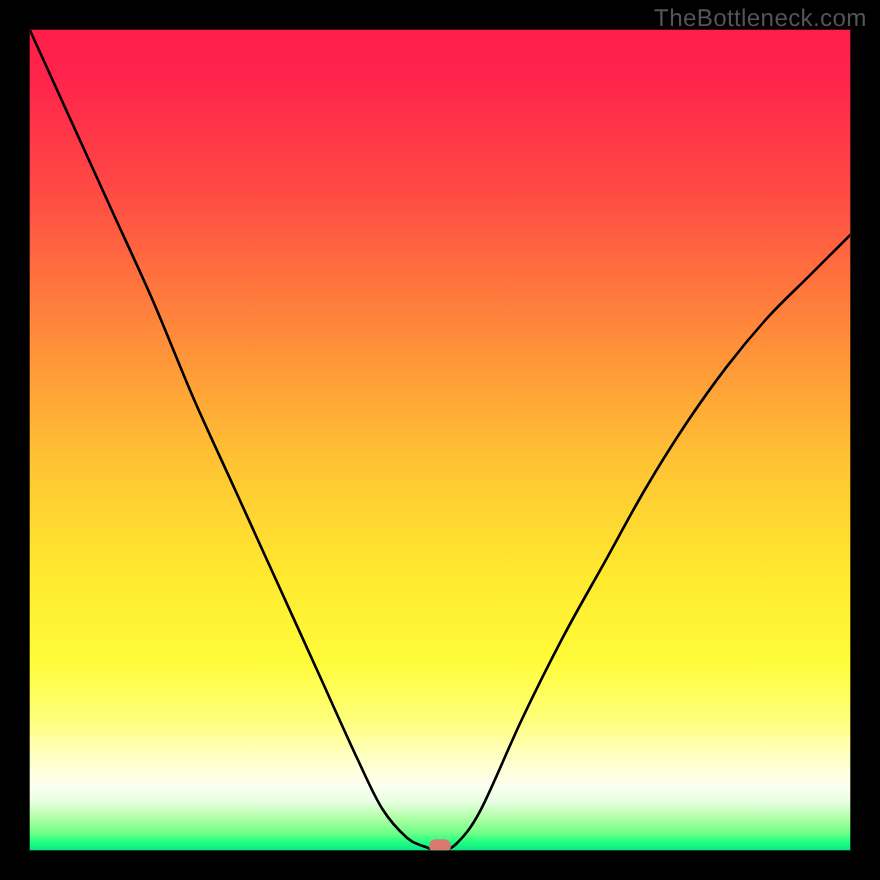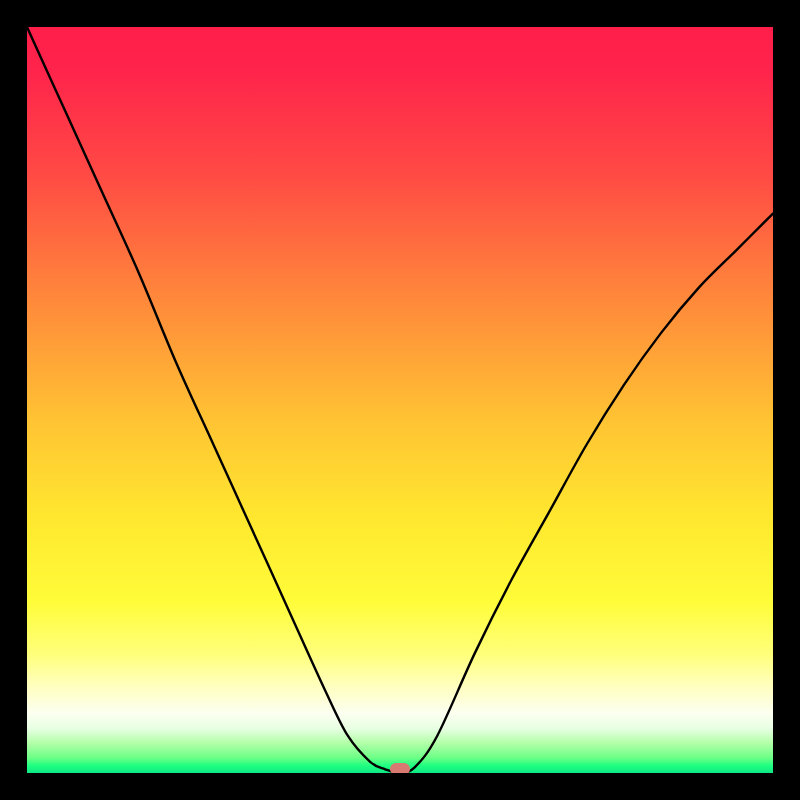--- a/index.html
+++ b/index.html
@@ -67,20 +67,21 @@
     border-radius: 6px / 6px;
     background: #d97a72;
     transform: translate(-50%, -50%);
     z-index: 4;
   }
 </style>
 </head>
 <body>
 
 <div class="frame">
+  <div class="watermark">TheBottleneck.com</div>
 
   <div class="plot-area">
     <svg class="curve" viewBox="0 0 746 746" preserveAspectRatio="none">
       <path fill="none" stroke="#000" stroke-width="2.4" stroke-linecap="round" d="M 0.00 0.00 C 6.22 13.68, 24.87 54.71, 37.30 82.06 C 49.73 109.41, 62.17 136.77, 74.60 164.12 C 87.03 191.47, 99.47 217.58, 111.90 246.18 C 124.33 274.78, 136.77 307.10, 149.20 335.70 C 161.63 364.30, 174.07 390.41, 186.50 417.76 C 198.93 445.11, 211.37 472.47, 223.80 499.82 C 236.23 527.17, 248.67 554.53, 261.10 581.88 C 273.53 609.23, 288.45 642.80, 298.40 663.94 C 308.35 685.08, 313.32 696.89, 320.78 708.70 C 328.24 720.51, 336.94 729.21, 343.16 734.81 C 349.38 740.40, 353.11 740.40, 358.08 742.27 C 363.05 744.13, 368.03 746.37, 373.00 746.00 C 377.97 745.63, 381.70 746.25, 387.92 740.03 C 394.14 733.82, 400.35 727.60, 410.30 708.70 C 420.25 689.80, 435.17 652.75, 447.60 626.64 C 460.03 600.53, 472.47 575.66, 484.90 552.04 C 497.33 528.42, 509.77 507.28, 522.20 484.90 C 534.63 462.52, 547.07 438.90, 559.50 417.76 C 571.93 396.62, 584.37 376.73, 596.80 358.08 C 609.23 339.43, 621.67 322.02, 634.10 305.86 C 646.53 289.70, 658.97 274.78, 671.40 261.10 C 683.83 247.42, 696.27 236.23, 708.70 223.80 C 721.13 211.37, 739.78 192.72, 746.00 186.50"></path>
     </svg>
     <div class="marker" style="left: 373px; top: 742px;"></div>
   </div>
 </div>
 
 </body></html>

